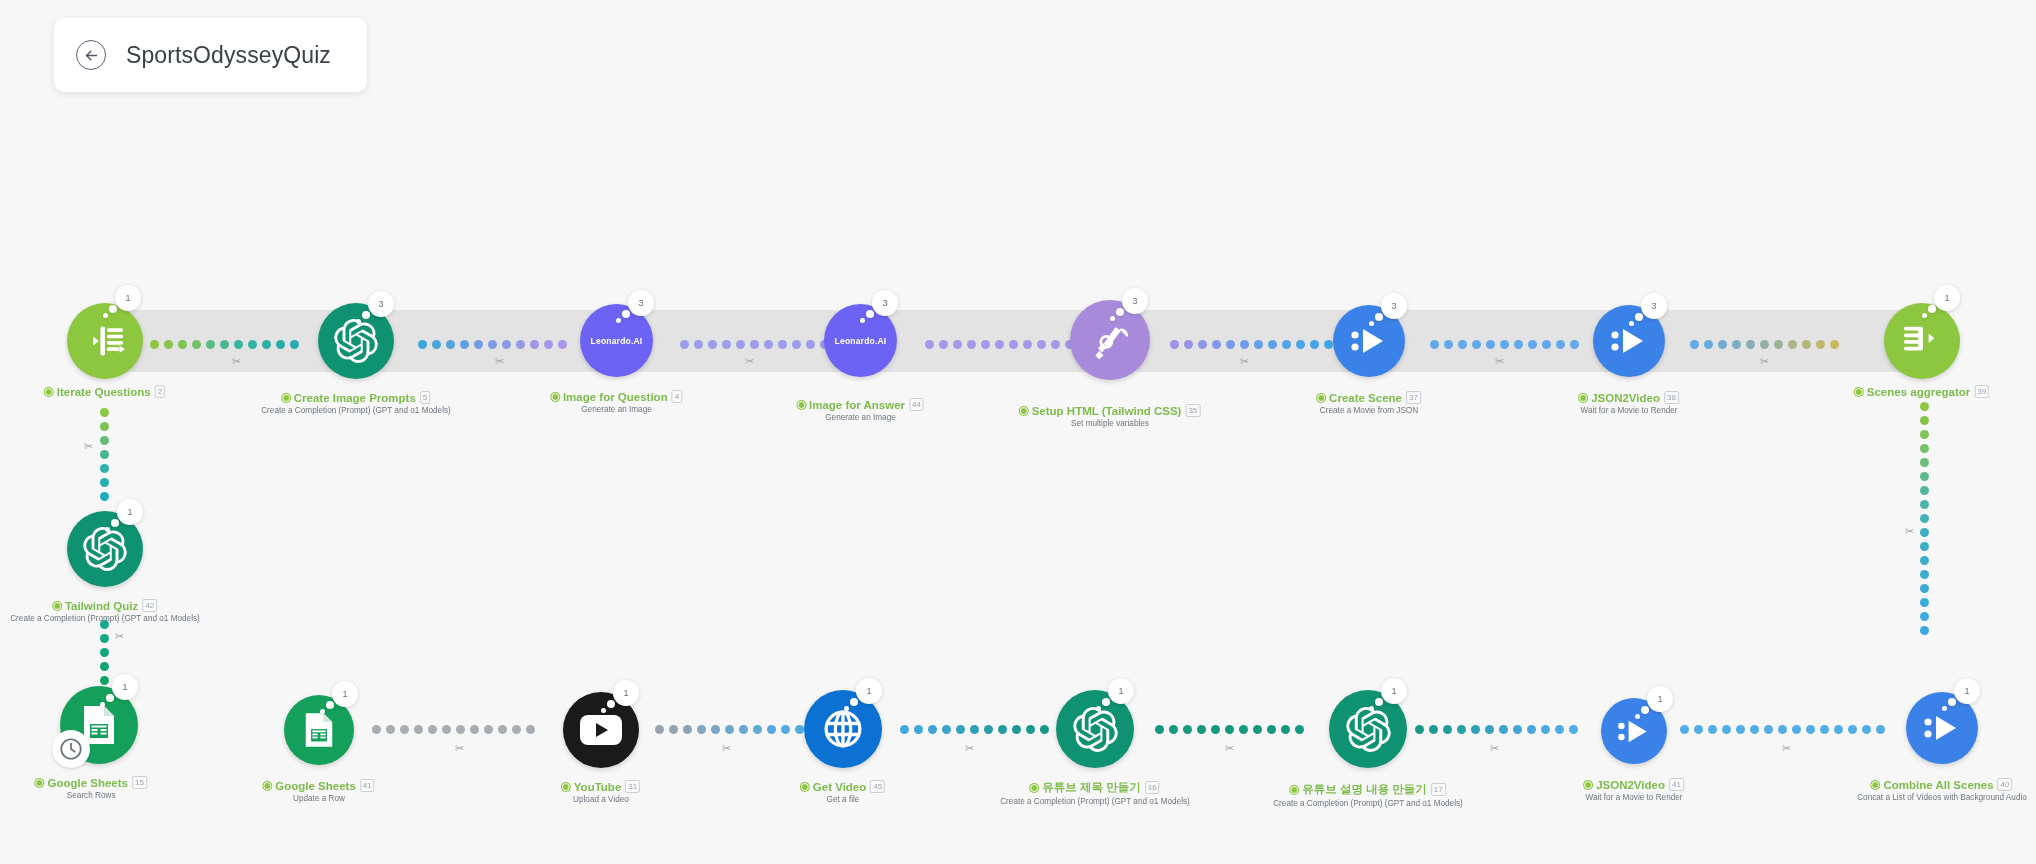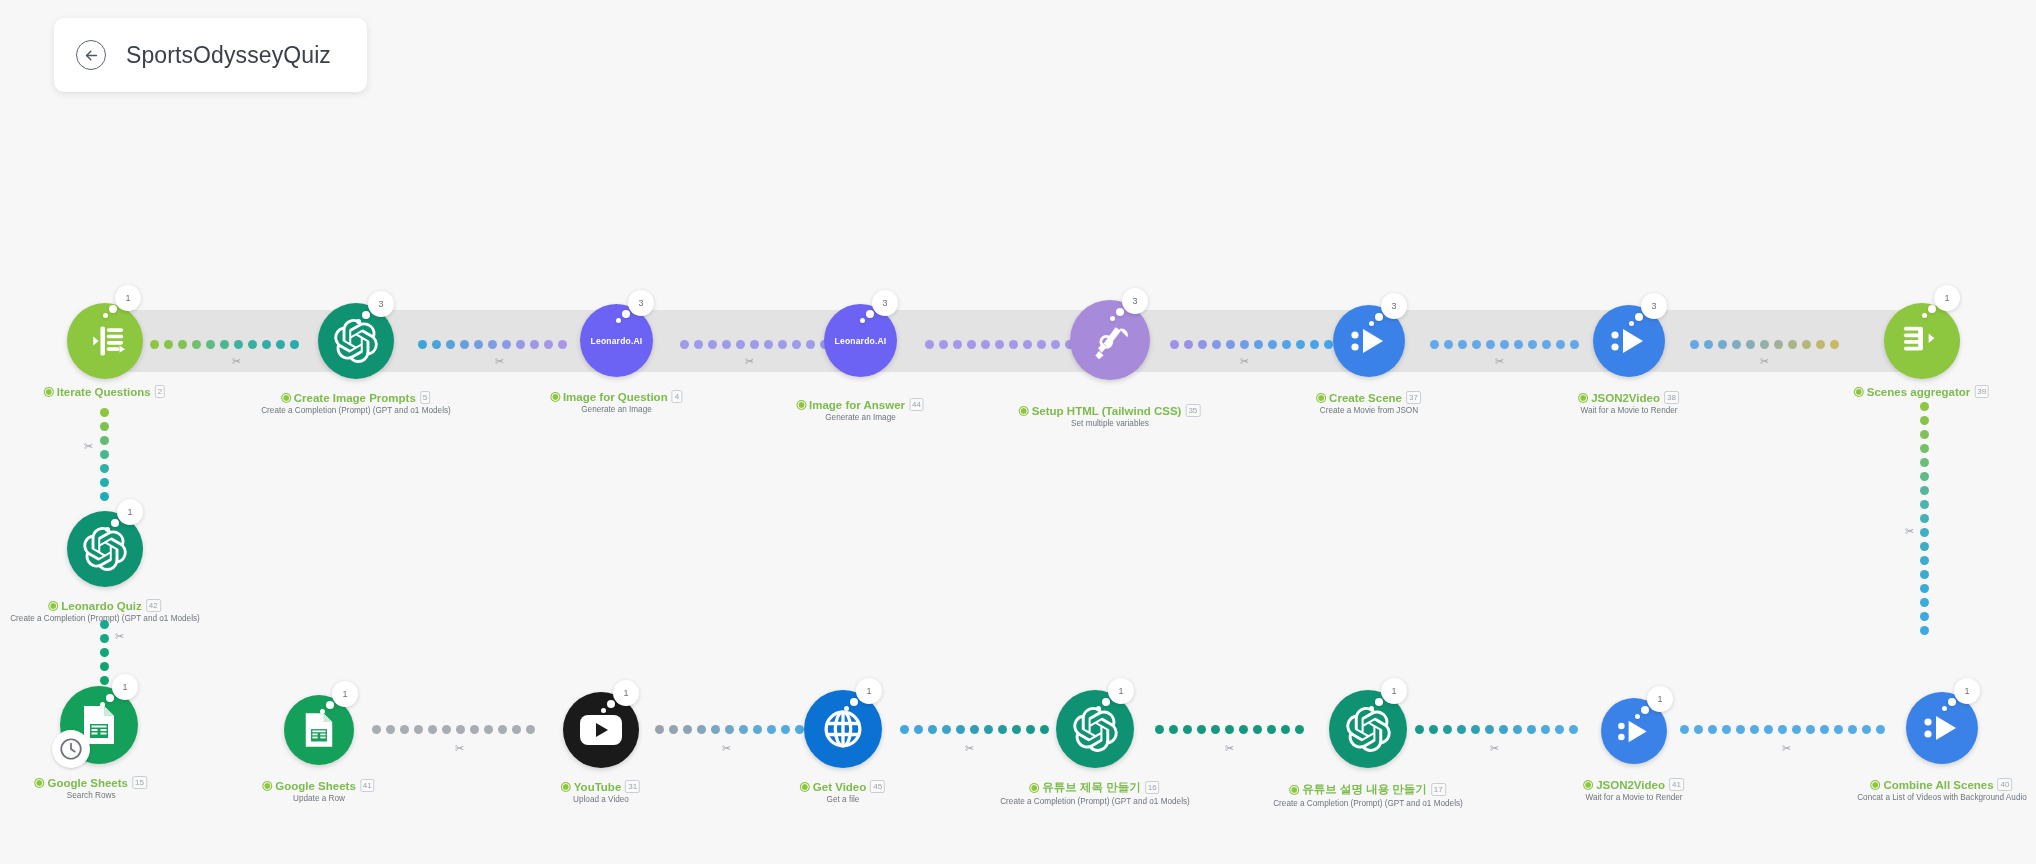--- a/index.html
+++ b/index.html
@@ -405,21 +405,21 @@
       <span class="glyph">
         <svg width="44" height="44" viewBox="0 0 24 24" fill="#ffffff">
           <path d="M22.28 9.82a5.98 5.98 0 0 0-.52-4.91 6.05 6.05 0 0 0-6.51-2.9A6.07 6.07 0 0 0 4.98 4.18a5.98 5.98 0 0 0-3.99 2.9 6.05 6.05 0 0 0 .74 7.1 5.98 5.98 0 0 0 .51 4.91 6.05 6.05 0 0 0 6.52 2.9A5.98 5.98 0 0 0 13.26 24a6.05 6.05 0 0 0 5.77-4.19 5.98 5.98 0 0 0 3.99-2.9 6.05 6.05 0 0 0-.74-7.09zm-9.02 12.6a4.48 4.48 0 0 1-2.88-1.04l.14-.08 4.78-2.76a.79.79 0 0 0 .39-.68v-6.74l2.02 1.17a.07.07 0 0 1 .04.05v5.58a4.5 4.5 0 0 1-4.49 4.5zM3.6 18.3a4.47 4.47 0 0 1-.54-3.01l.14.09 4.78 2.76c.24.14.54.14.78 0l5.84-3.37v2.33a.08.08 0 0 1-.03.06L9.74 19.95a4.5 4.5 0 0 1-6.14-1.64zM2.34 7.9a4.48 4.48 0 0 1 2.34-1.97V11.6a.77.77 0 0 0 .38.67l5.81 3.36-2.02 1.17a.07.07 0 0 1-.07 0L3.95 14a4.5 4.5 0 0 1-1.61-6.1zm16.6 3.86L13.1 8.38 15.12 7.2a.07.07 0 0 1 .07 0l4.83 2.79a4.49 4.49 0 0 1-.68 8.1v-5.66a.79.79 0 0 0-.4-.68zm2.01-3.02l-.14-.09-4.77-2.78a.78.78 0 0 0-.79 0L9.41 9.24V6.91a.07.07 0 0 1 .03-.06l4.83-2.78a4.5 4.5 0 0 1 6.68 4.66zM8.31 12.86l-2.02-1.17a.08.08 0 0 1-.04-.05V6.07a4.5 4.5 0 0 1 7.37-3.45l-.14.08L8.7 5.46a.79.79 0 0 0-.39.68zm1.1-2.37L12 8.99l2.6 1.5v3l-2.59 1.5-2.6-1.5z"></path>
         </svg>
       </span>
     </div>
     <div class="counter" style="left:50px; top:-12px;">1</div>
     <div class="label" style="top:88px;">
       <div class="label-line">
         <span class="status-dot"></span>
-        <span>Leonardo Quiz</span>
+        <span>Tailwind Quiz</span>
         <span class="id-badge">42</span>
       </div>
       <div class="sub-line">Create a Completion (Prompt) (GPT and o1 Models)</div>
     </div>
   </div>
 
   <div class="node" style="left:60px; top:686px;">
     <div class="node-circle" style="width:78px;height:78px;background:#14a05a;">
       <span class="glyph">
         <svg width="34" height="42" viewBox="0 0 34 42" fill="#ffffff">

